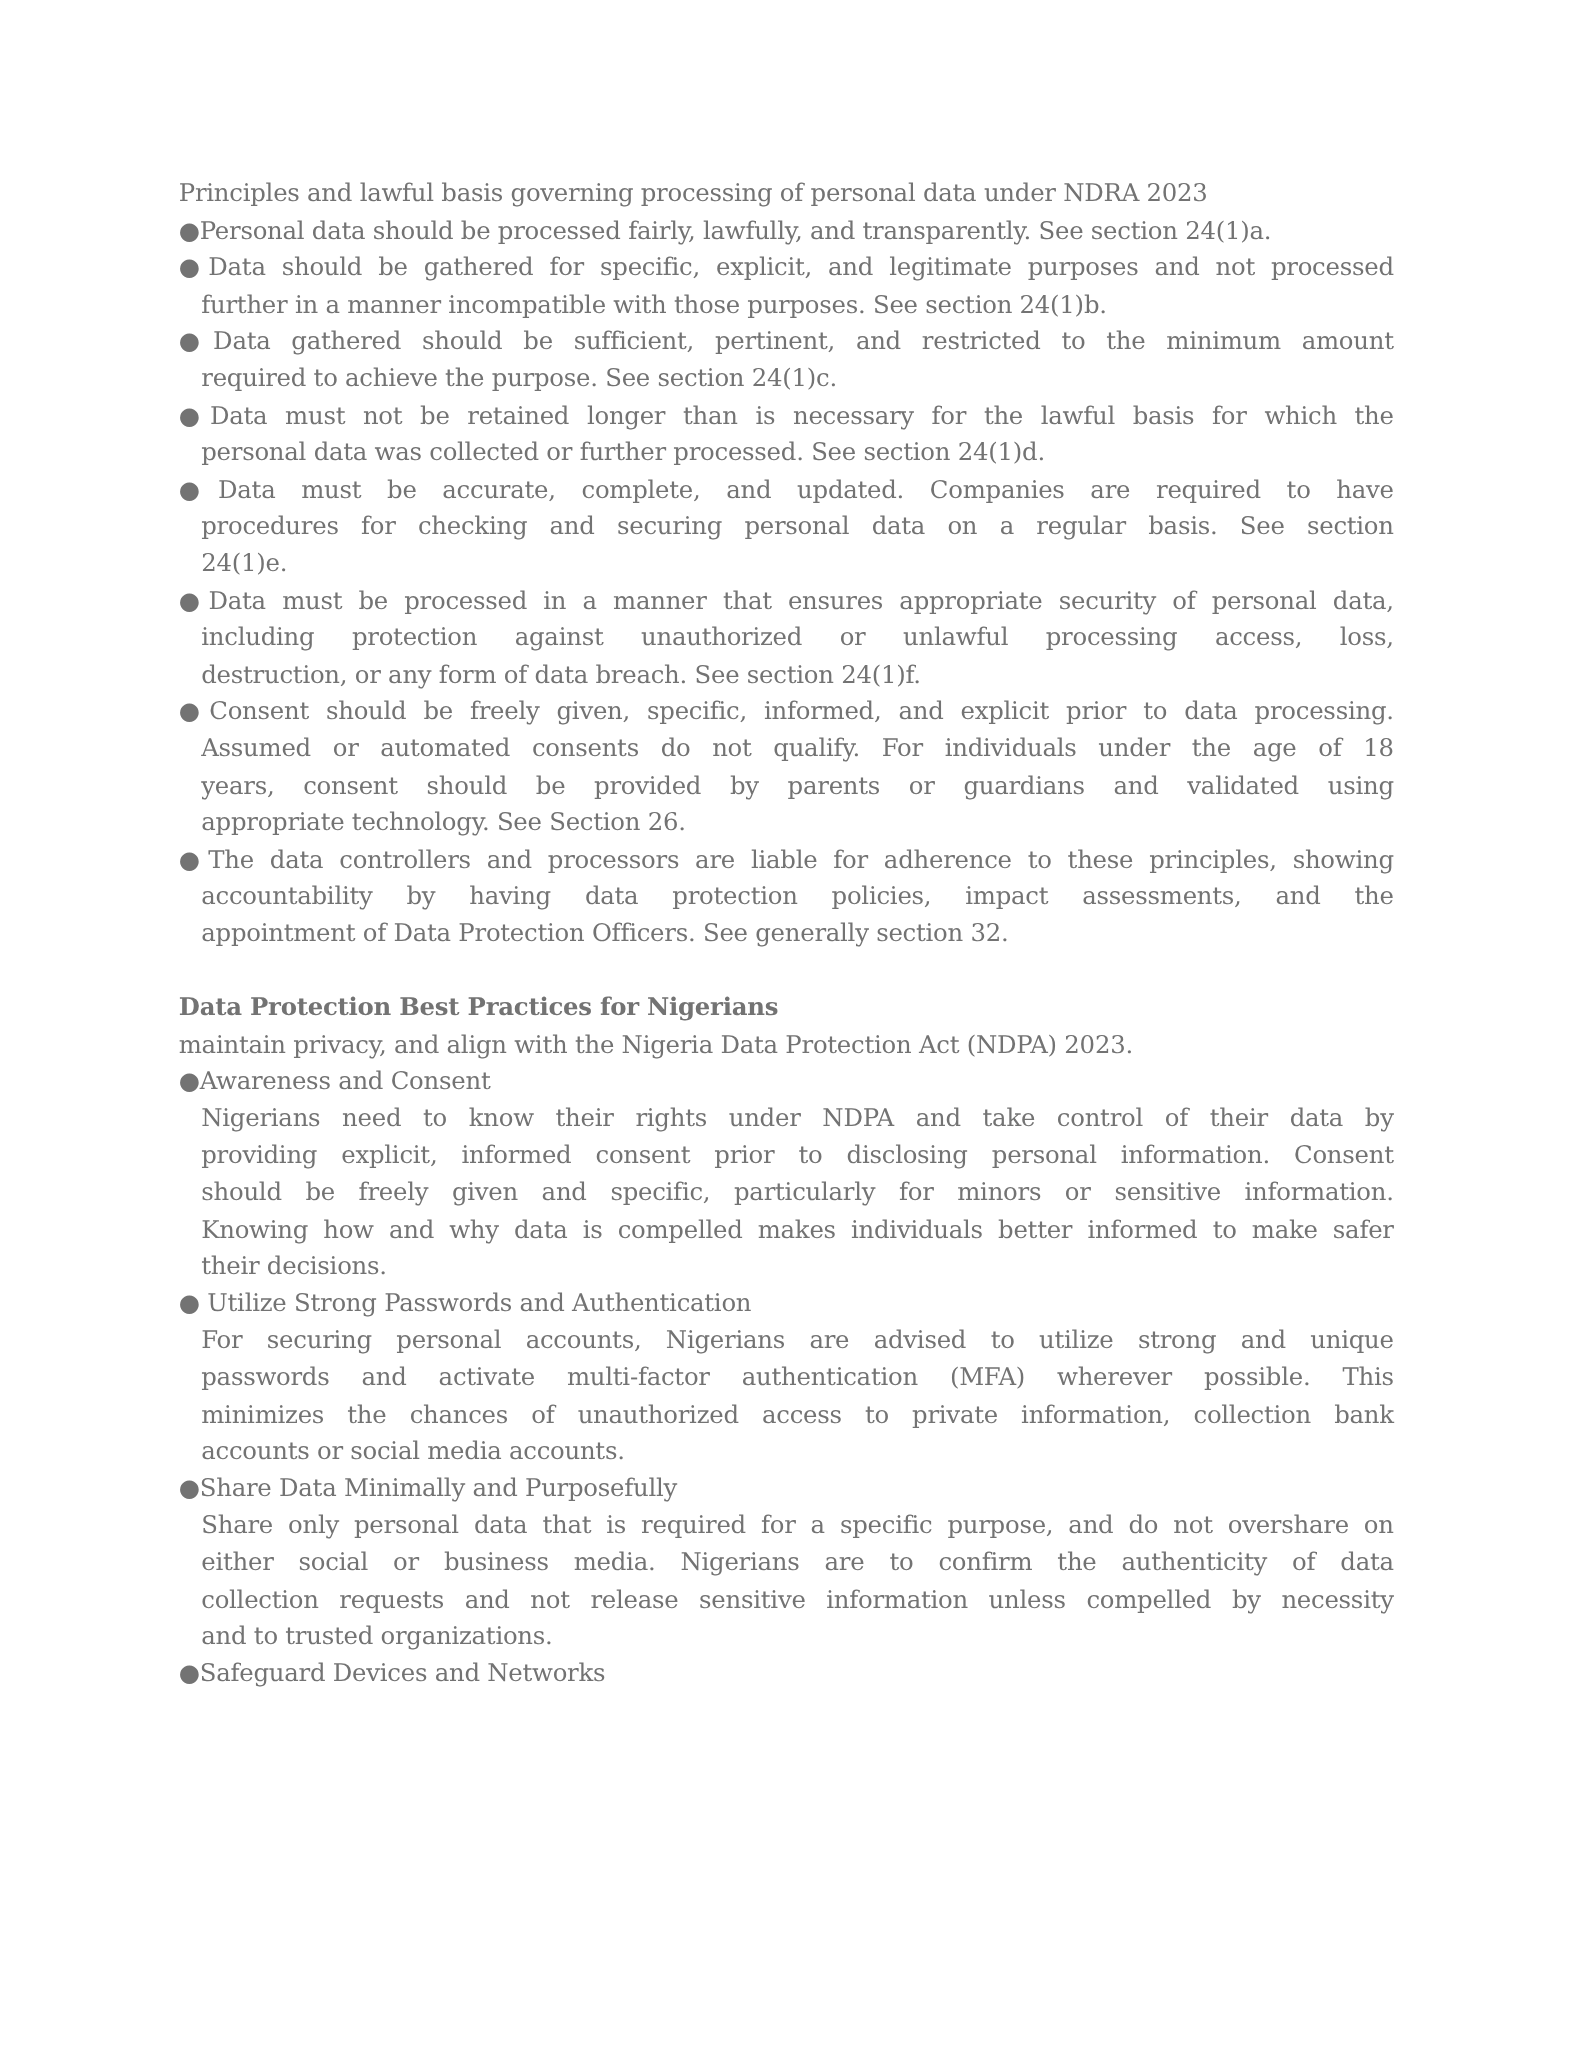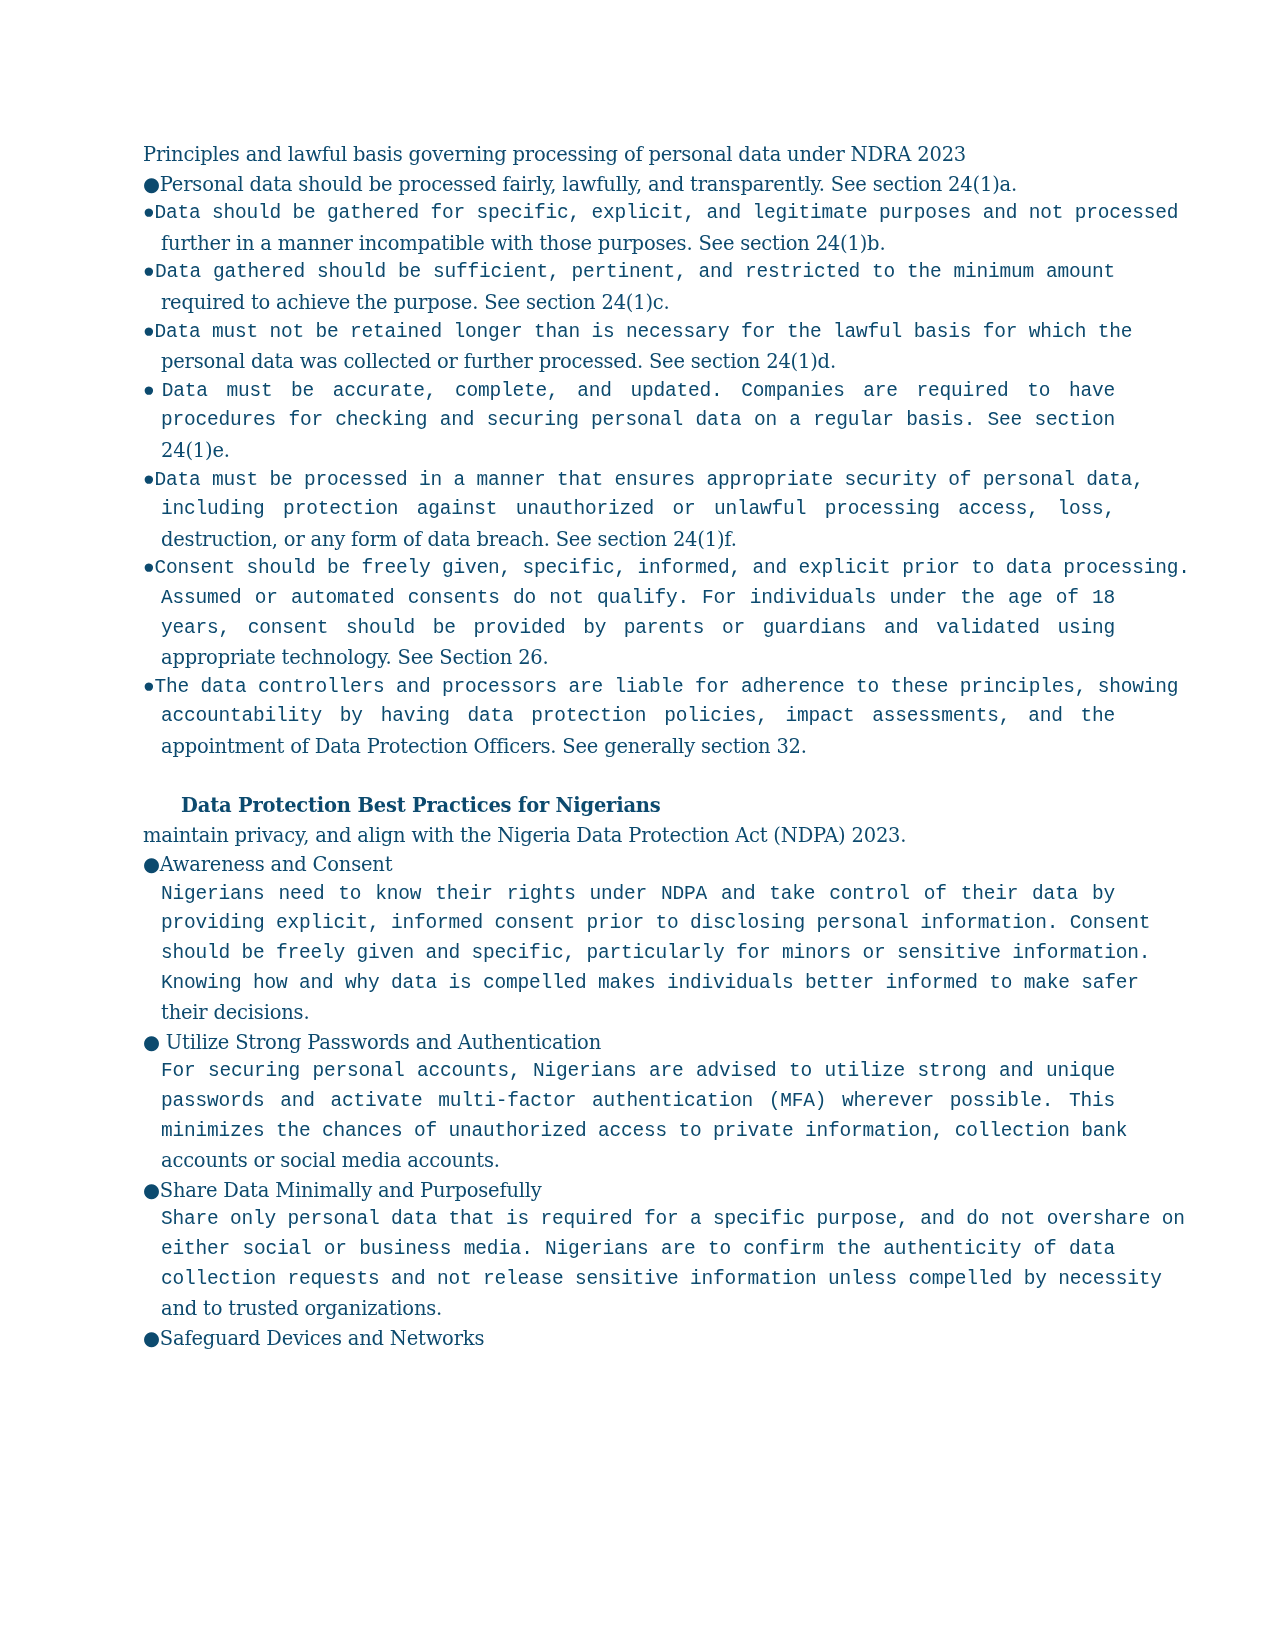--- a/index.html
+++ b/index.html
@@ -1,25 +1,25 @@
 <!DOCTYPE html>
 <html><head>
 <meta charset="utf-8">
 <style>
   html, body { margin: 0; padding: 0; background: #ffffff; }
   body { width: 1275px; height: 1650px; position: relative; overflow: hidden; }
   .page {
     position: absolute; left: 143px; top: 140px; width: 972px;
     font-family: "DejaVu Serif", "Liberation Serif", serif;
-    font-size: 19.5px; line-height: 29.6px; color: #0c4a6e;
+    font-size: 19.5px; line-height: 29.6px; color: #737373;
     letter-spacing: -0.2px;
   }
   .line { white-space: nowrap; }
-  .just { text-align: justify; text-align-last: justify; font-family: Liberation Mono, monospace; }
-  .para-title { font-weight: bold; margin-left: 38px; }
+  .just { text-align: justify; text-align-last: justify; }
+  .para-title { font-weight: bold; }
   .gap { height: 29.6px; }
   .sub { padding-left: 18px; }
 </style>
 </head>
 <body>
 
 <div class="page">
   <div class="line">Principles and lawful basis governing processing of personal data under NDRA 2023</div>
 
   <div>

